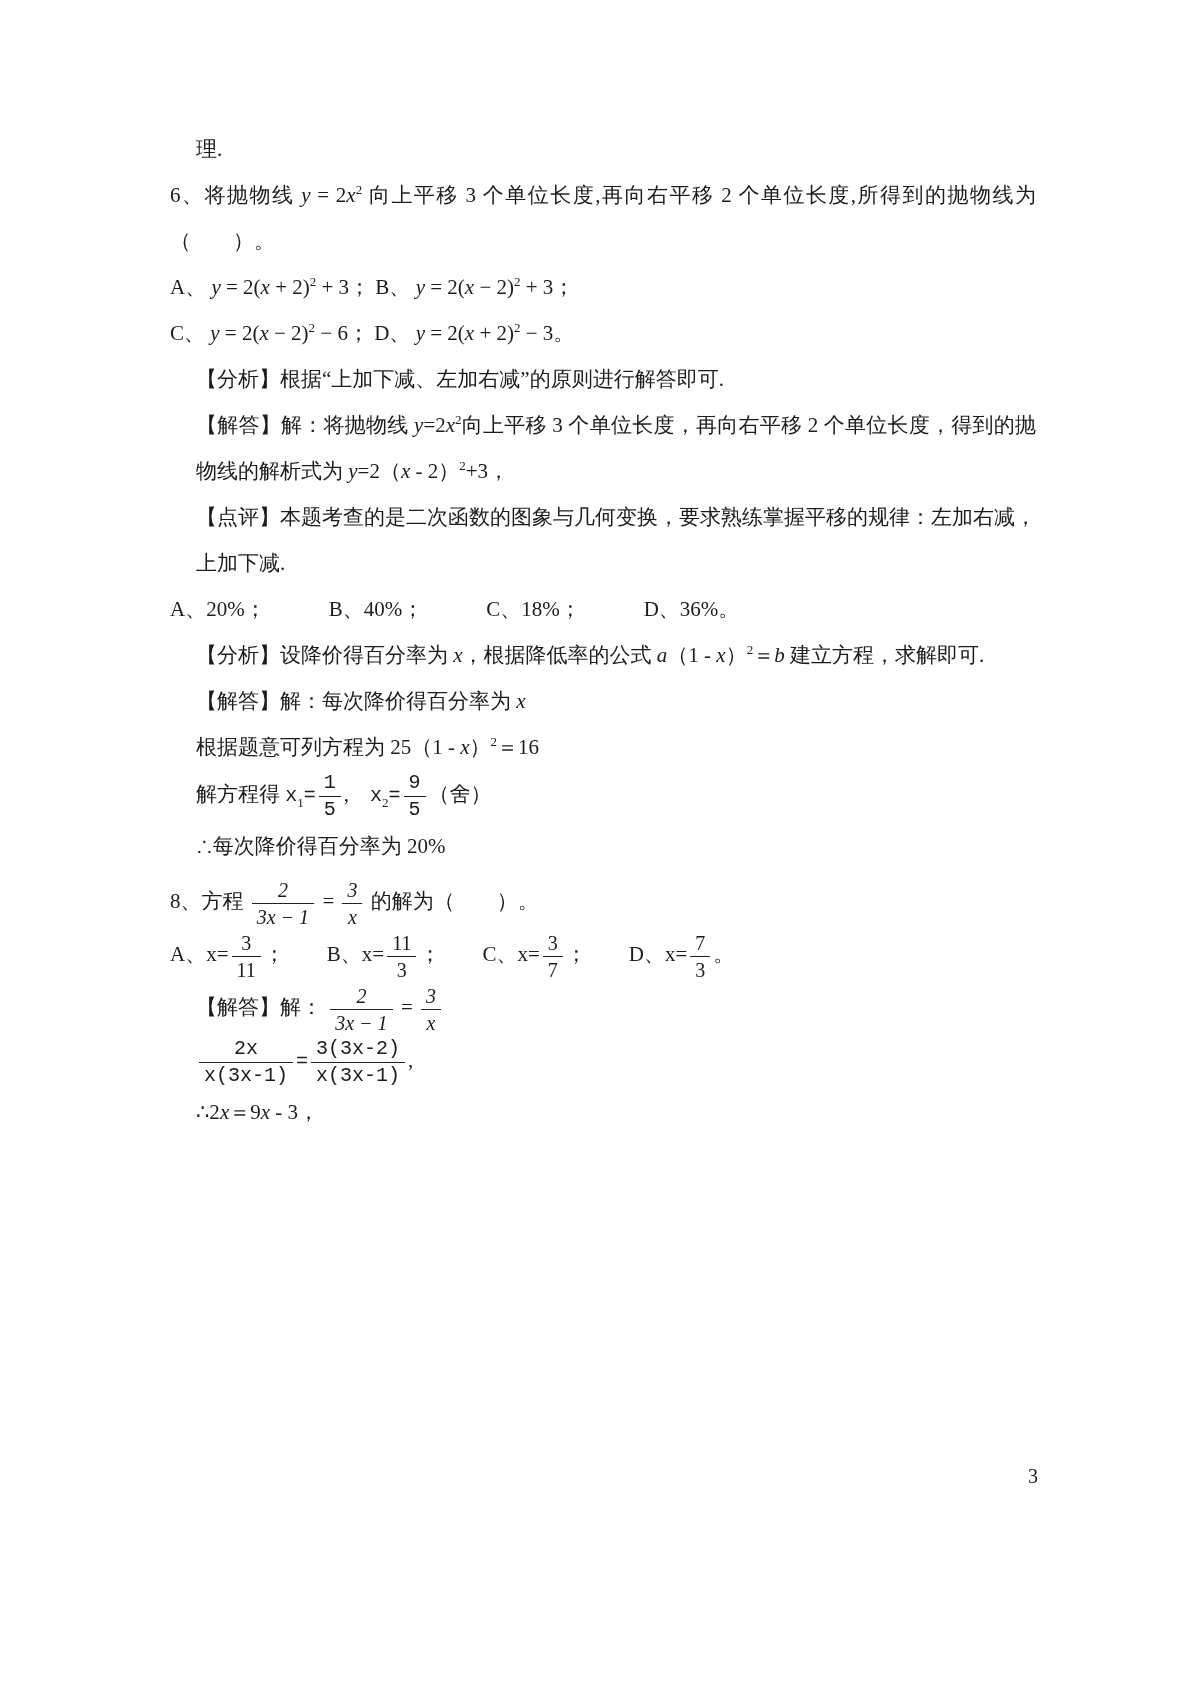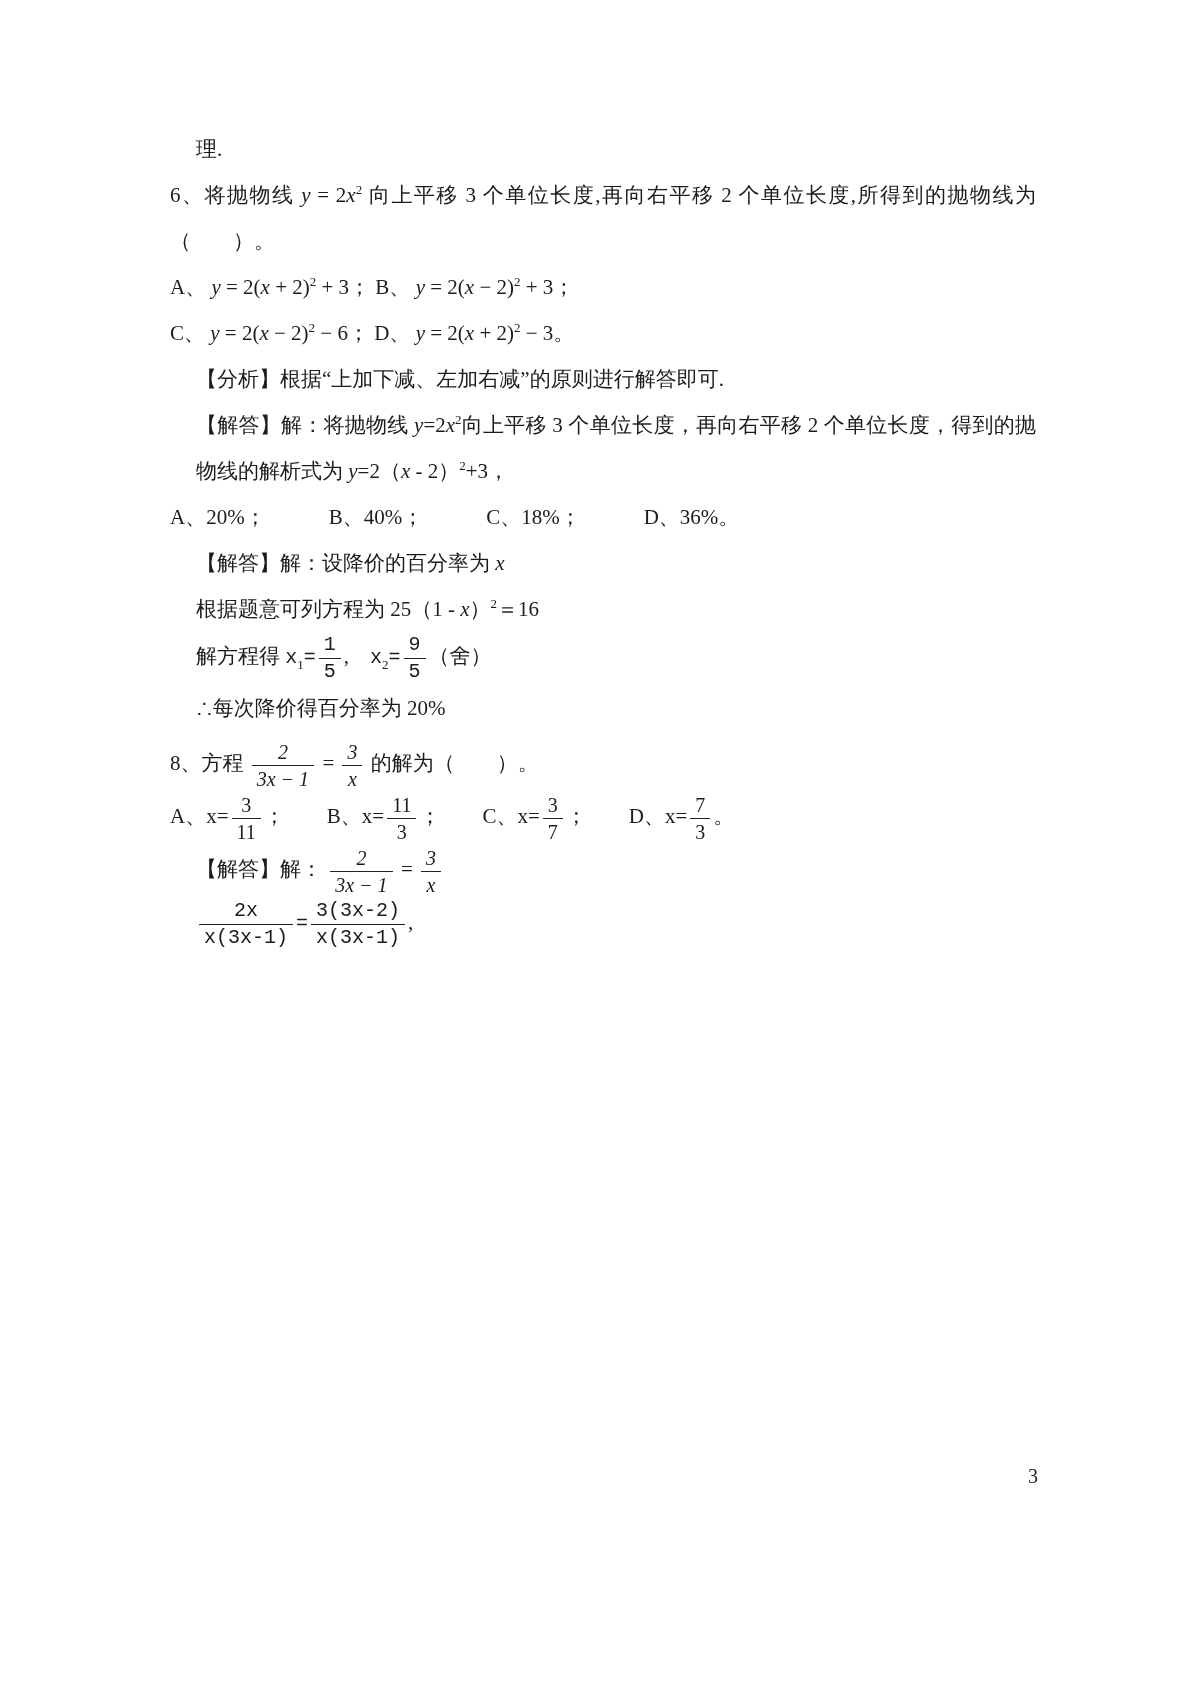--- a/index.html
+++ b/index.html
@@ -76,24 +76,27 @@
 <body>
 
 <div class="page">
   <div class="content">
       <div class="para indent-1"><span class="t">理.</span></div>
       <div class="para indent-0"><span class="t">6、将抛物线 </span><span class="m">y</span><span class="t"> = 2</span><span class="m">x</span><sup>2</sup><span class="t"> 向上平移 3 个单位长度,再向右平移 2 个单位长度,所得到的抛物线为（　　）。</span></div>
       <div class="para indent-0"><span class="t">A、 </span><span class="m">y</span><span class="t"> = 2(</span><span class="m">x</span><span class="t"> + 2)</span><sup>2</sup><span class="t"> + 3；  B、 </span><span class="m">y</span><span class="t"> = 2(</span><span class="m">x</span><span class="t"> − 2)</span><sup>2</sup><span class="t"> + 3；</span></div>
       <div class="para indent-0"><span class="t">C、 </span><span class="m">y</span><span class="t"> = 2(</span><span class="m">x</span><span class="t"> − 2)</span><sup>2</sup><span class="t"> − 6；  D、 </span><span class="m">y</span><span class="t"> = 2(</span><span class="m">x</span><span class="t"> + 2)</span><sup>2</sup><span class="t"> − 3。</span></div>
       <div class="para indent-1"><span class="t">【分析】根据“上加下减、左加右减”的原则进行解答即可.</span></div>
       <div class="para indent-1"><span class="t">【解答】解：将抛物线 </span><span class="m">y</span><span class="t">=2</span><span class="m">x</span><sup>2</sup><span class="t">向上平移 3 个单位长度，再向右平移 2 个单位长度，得到的抛物线的解析式为 </span><span class="m">y</span><span class="t">=2（</span><span class="m">x</span><span class="t"> - 2）</span><sup>2</sup><span class="t">+3，</span></div>
+      <div class="para indent-1"><span class="t">【点评】本题考查的是二次函数的图象与几何变换，要求熟练掌握平移的规律：左加右减，上加下减.</span></div>
       <div class="para indent-0"><span class="t">A、20%；　　　B、40%；　　　C、18%；　　　D、36%。</span></div>
-      <div class="para indent-1"><span class="t">【解答】解：设降价的百分率为 </span><span class="m">x</span></div>
+      <div class="para indent-1"><span class="t">【分析】设降价得百分率为 </span><span class="m">x</span><span class="t">，根据降低率的公式 </span><span class="m">a</span><span class="t">（1 - </span><span class="m">x</span><span class="t">）</span><sup>2</sup><span class="t">＝</span><span class="m">b</span><span class="t"> 建立方程，求解即可.</span></div>
+      <div class="para indent-1"><span class="t">【解答】解：每次降价得百分率为 </span><span class="m">x</span></div>
       <div class="para indent-1"><span class="t">根据题意可列方程为 25（1 - </span><span class="m">x</span><span class="t">）</span><sup>2</sup><span class="t">＝16</span></div>
       <div class="para indent-1"><span class="t">解方程得 </span><span class="c">x</span><sub>1</sub><span class="c">=</span><span class="frac m"><span class="num">1</span><span class="den">5</span></span><span class="t">,　</span><span class="c">x</span><sub>2</sub><span class="c">=</span><span class="frac m"><span class="num">9</span><span class="den">5</span></span><span class="t">（舍）</span></div>
       <div class="para indent-1"><span class="t">∴每次降价得百分率为 20%</span></div>
       <div class="para indent-0 space-top"><span class="t">8、方程 </span><span class="frac i"><span class="num">2</span><span class="den">3x − 1</span></span><span class="t"> = </span><span class="frac i"><span class="num">3</span><span class="den">x</span></span><span class="t"> 的解为（　　）。</span></div>
       <div class="para indent-0"><span class="t">A、x=</span><span class="frac u"><span class="num">3</span><span class="den">11</span></span><span class="t">；　　B、x=</span><span class="frac u"><span class="num">11</span><span class="den">3</span></span><span class="t">；　　C、x=</span><span class="frac u"><span class="num">3</span><span class="den">7</span></span><span class="t">；　　D、x=</span><span class="frac u"><span class="num">7</span><span class="den">3</span></span><span class="t">。</span></div>
       <div class="para indent-1"><span class="t">【解答】解： </span><span class="frac i"><span class="num">2</span><span class="den">3x − 1</span></span><span class="t"> = </span><span class="frac i"><span class="num">3</span><span class="den">x</span></span></div>
       <div class="para indent-1"><span class="frac m"><span class="num">2x</span><span class="den">x(3x-1)</span></span><span class="c">=</span><span class="frac m"><span class="num">3(3x-2)</span><span class="den">x(3x-1)</span></span><span class="t">,</span></div>
+      <div class="para indent-1"><span class="t">∴2</span><span class="m">x</span><span class="t">＝9</span><span class="m">x</span><span class="t"> - 3，</span></div>
     </div>
   <div class="page-number">3</div>
 </div>
 
 </body></html>

